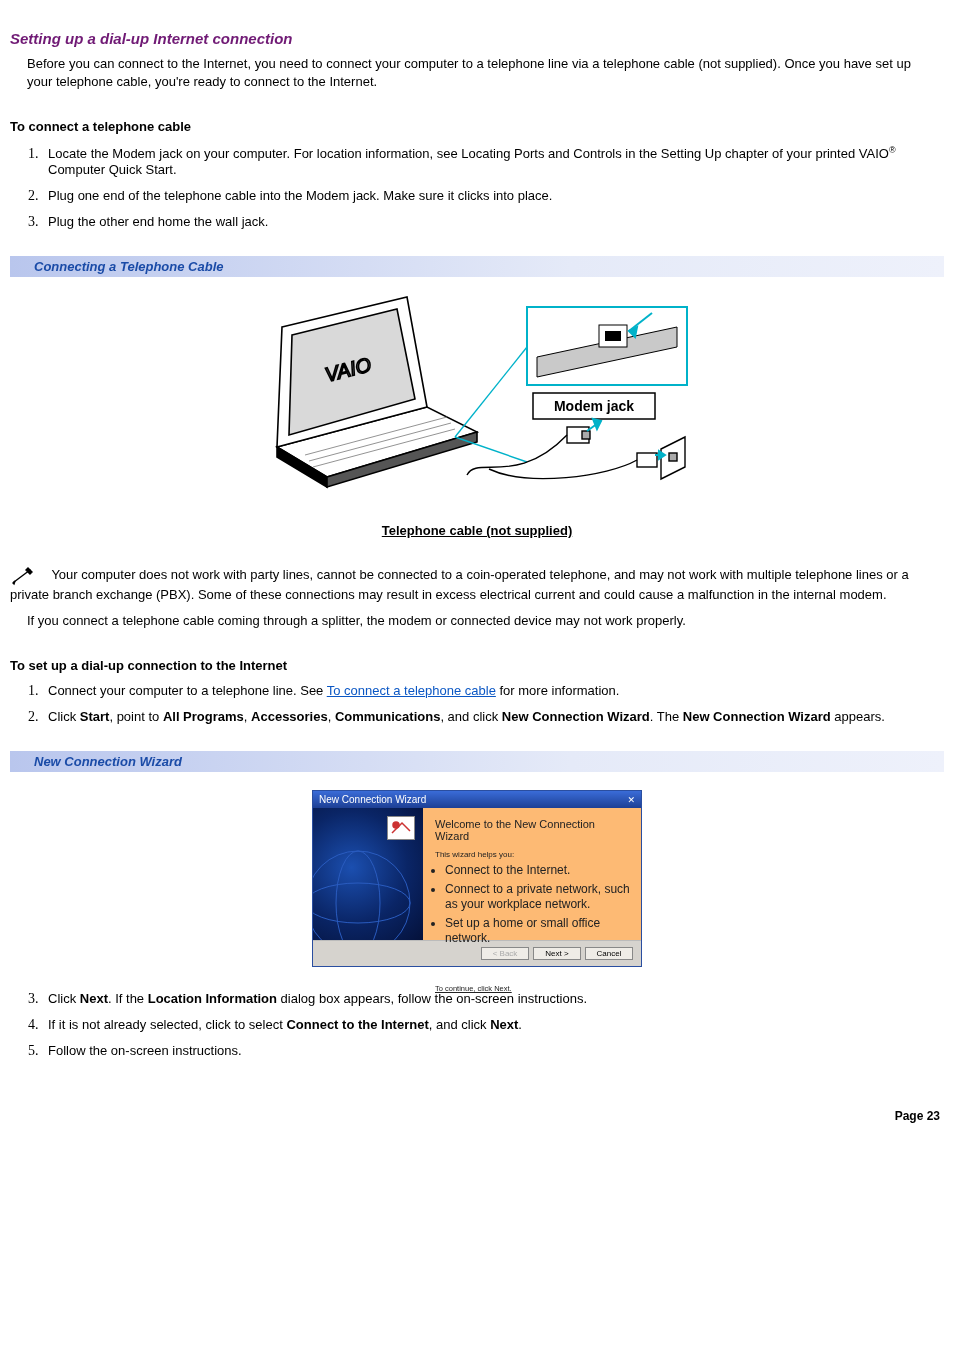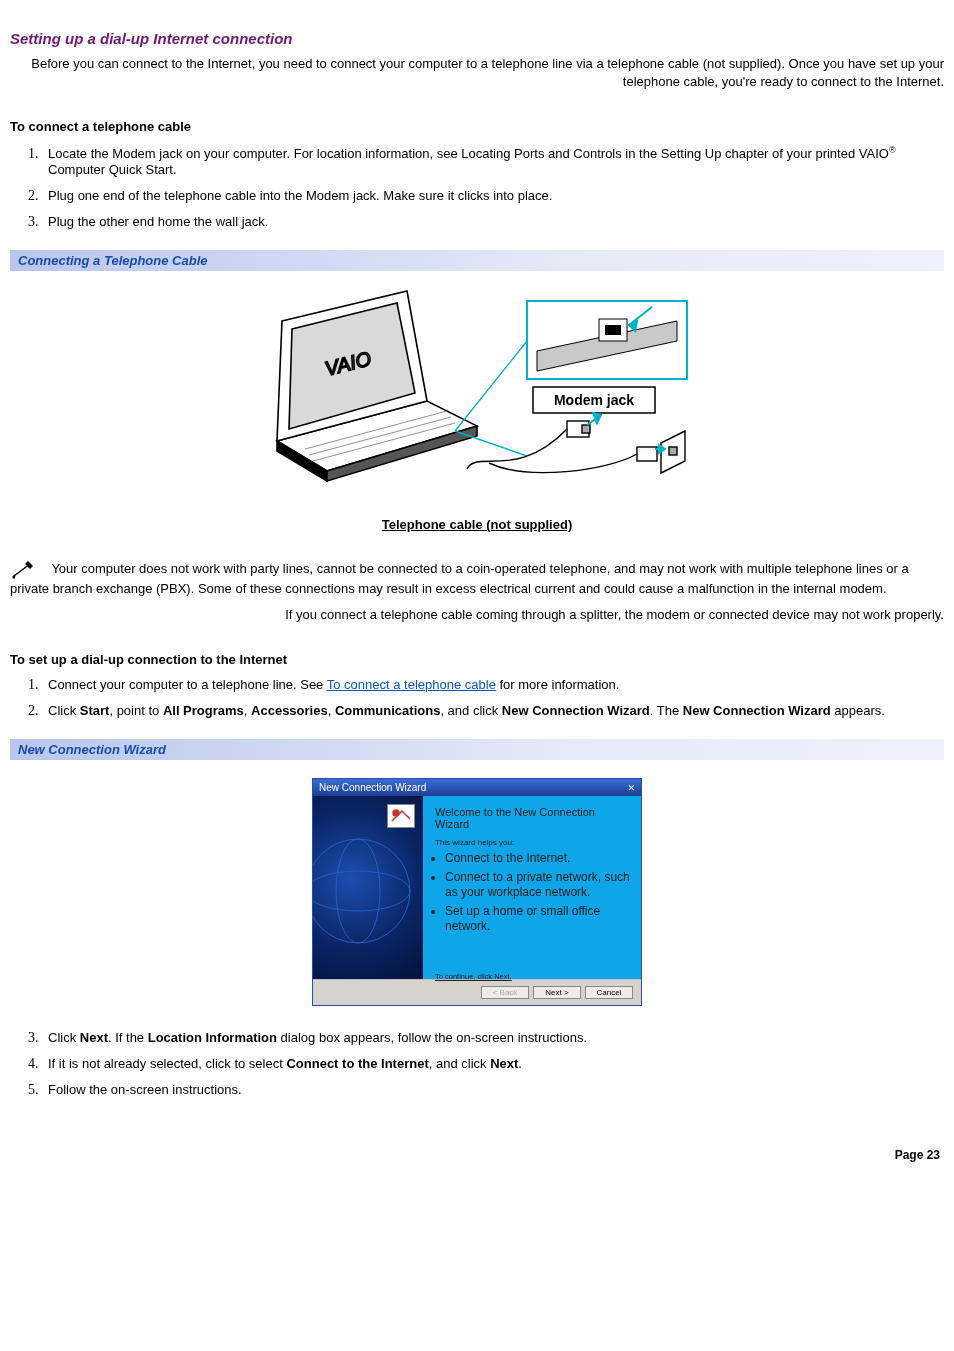--- a/index.html
+++ b/index.html
@@ -10,21 +10,21 @@
     padding: 10px 10px 10px 10px;
     width: 934px;
   }
   h2.section-title {
     color: #701a75;
     font-size: 15px;
     font-weight: bold;
     margin: 20px 0 5px 0;
     font-style: italic;
   }
-  p { line-height: 1.4; margin: 8px 0; text-align: right; }
+  p { line-height: 1.4; margin: 8px 17px; }
   .subhead {
     font-weight: bold;
     margin-top: 28px;
     margin-bottom: 10px;
     font-size: 13px;
   }
   ol {
     margin: 6px 0 6px 22px;
     padding: 0;
   }
@@ -37,22 +37,22 @@
   ol li span.step-text {
     font-family: Verdana, Arial, sans-serif;
     font-size: 13px;
   }
   .caption-bar {
     background: linear-gradient(to right, #b9c6ed 0%, #e5eaf8 60%, #eef1fb 100%);
     color: #1a4ba7;
     font-style: italic;
     font-weight: bold;
     font-size: 13px;
-    padding: 3px 8px;
-    margin-top: 20px;
+    padding: 3px 24px;
+    margin-top: 26px;
   }
   .figure {
     text-align: center;
     padding: 10px 0 4px 0;
   }
   .figure svg { display: block; margin: 0 auto; }
   .fig-caption {
     font-family: Arial, sans-serif;
     font-weight: bold;
     font-size: 13px;
@@ -87,22 +87,22 @@
     background: linear-gradient(to bottom, #3a6cd8, #1d3f94);
     color: #fff;
     font-size: 10px;
     padding: 3px 6px;
     display: flex;
     align-items: center;
     justify-content: space-between;
   }
   .wizard-body {
     display: flex;
-    background: #0ea5e9;
-    height: 183px;
+    background: #fdba74;
+    height: 132px;
   }
   .wizard-side {
     width: 110px;
     background: radial-gradient(circle at 35% 45%, #1b4fb0 0%, #0a2566 55%, #04113a 100%);
     position: relative;
     overflow: hidden;
   }
   .wizard-side-icon {
     position: absolute;
     top: 8px; right: 8px;

